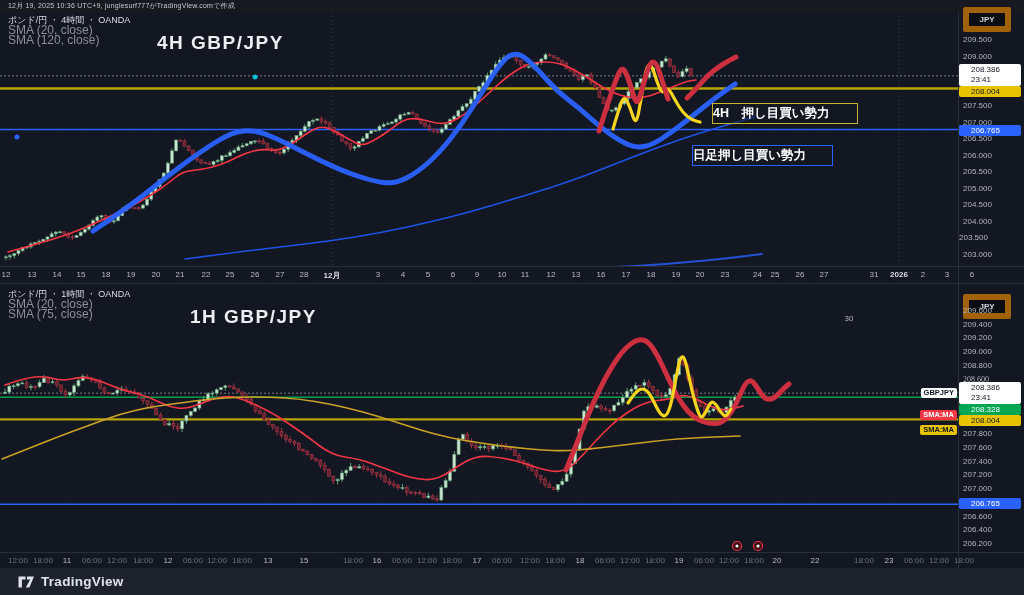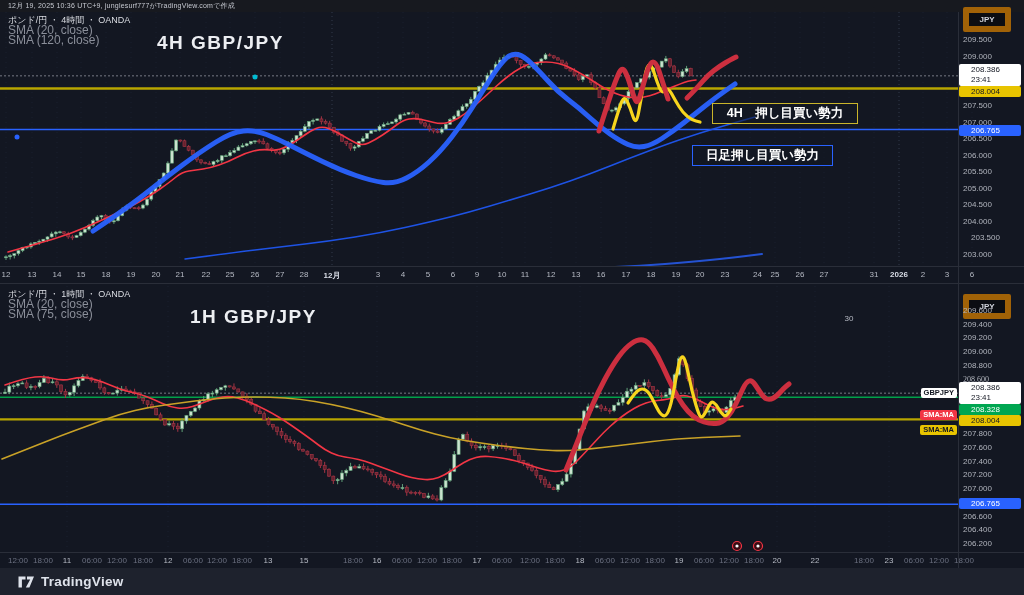--- a/index.html
+++ b/index.html
@@ -21,21 +21,21 @@
   .axis-strip{background:#131722;}
   .v-border{width:1px;background:#2a2e39;}
   .h-border{height:1px;background:#2a2e39;}
   .tick{position:absolute;font-size:8px;color:#b2b5be;white-space:nowrap;}
   .time-tick{position:absolute;font-size:8px;white-space:nowrap;transform:translateX(-50%);}
   .pill{position:absolute;left:959px;width:62px;border-radius:2px;font-size:8px;line-height:10px;
         text-align:left;padding:1px 0 1px 12px;box-sizing:border-box;}
   .side-pill{position:absolute;border-radius:2px;font-size:7.5px;font-weight:bold;
              padding:1px 3px;line-height:8px;}
   .anno{position:absolute;box-sizing:border-box;background:rgba(19,23,34,.55);
-        color:#fff;font-weight:bold;font-size:12.5px;text-align:center;white-space:nowrap;}
+        color:#fff;font-weight:bold;font-size:12.5px;white-space:nowrap;}
   #footer{left:0;top:568px;width:1024px;height:27px;background:#1e222d;display:flex;
           align-items:center;padding-left:18px;box-sizing:border-box;}
   #footer .brand{color:#dfe3eb;font-size:13.5px;font-weight:bold;margin-left:6px;letter-spacing:.3px;}
 </style>
 </head>
 <body>
 
 <svg id="chart-svg" class="abs" width="1024" height="595" viewBox="0 0 1024 595">
     <line x1="6" y1="12" x2="6" y2="266" stroke="#1b2130" stroke-width="1" stroke-dasharray="1,4" opacity="0.9"></line>
     <line x1="32" y1="12" x2="32" y2="266" stroke="#1b2130" stroke-width="1" stroke-dasharray="1,4" opacity="0.9"></line>
@@ -899,21 +899,21 @@
     <div class="tick" style="left: 4px; top: 39.54px;">209.000</div>
     <div class="tick" style="left: 4px; top: 56.08px;">208.500</div>
     <div class="tick" style="left: 4px; top: 89.16px;">207.500</div>
     <div class="tick" style="left: 4px; top: 105.7px;">207.000</div>
     <div class="tick" style="left: 4px; top: 122.24px;">206.500</div>
     <div class="tick" style="left: 4px; top: 138.78px;">206.000</div>
     <div class="tick" style="left: 4px; top: 155.32px;">205.500</div>
     <div class="tick" style="left: 4px; top: 171.86px;">205.000</div>
     <div class="tick" style="left: 4px; top: 188.4px;">204.500</div>
     <div class="tick" style="left: 4px; top: 204.94px;">204.000</div>
-    <div class="tick" style="left: 12px; top: 221.48px; text-align: center;">203.500</div>
+    <div class="tick" style="left: 0; top: 221.48px; text-align: center;">203.500</div>
     <div class="tick" style="left: 4px; top: 238.02px;">203.000</div>
   </div>
 <div class="abs" style="left:959px;top:286px;width:65px;height:266px;" id="price-axis-1h">
     <div class="tick" style="left: 4px; top: 20px;">209.600</div>
     <div class="tick" style="left: 4px; top: 33.7px;">209.400</div>
     <div class="tick" style="left: 4px; top: 47.4px;">209.200</div>
     <div class="tick" style="left: 4px; top: 61.1px;">209.000</div>
     <div class="tick" style="left: 4px; top: 74.8px;">208.800</div>
     <div class="tick" style="left: 4px; top: 88.5px; font-family: Liberation Serif, serif;">208.600</div>
     <div class="tick" style="left: 4px; top: 143.3px;">207.800</div>

